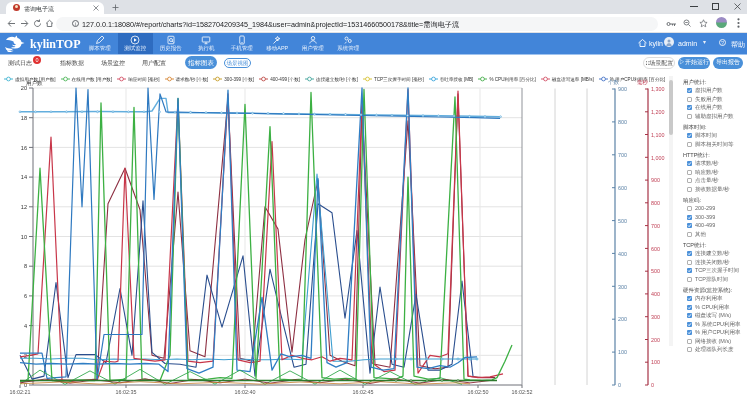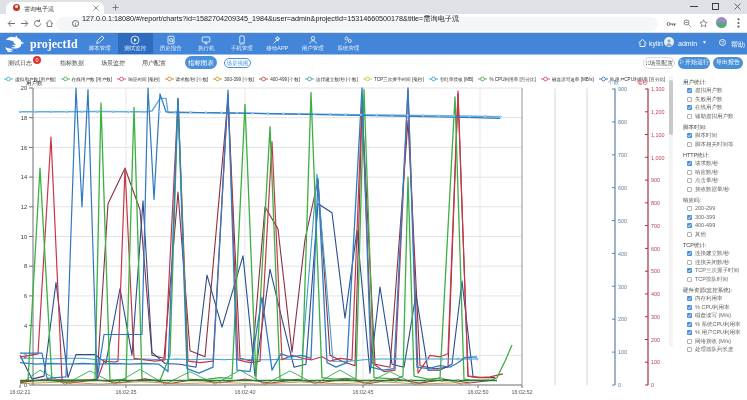--- a/index.html
+++ b/index.html
@@ -32,21 +32,21 @@
     <path d="M2 9h13m-5-6L15.5 9 10 15" stroke="#5f6368" stroke-width="1.8" fill="none"></path>
   </svg>
 <svg class="abs" style="left:33px;top:19px" width="9" height="9" viewBox="0 0 18 18">
     <path d="M15 9a6 6 0 11-2-4.5M13 1v4h-4" stroke="#5f6368" stroke-width="1.7" fill="none"></path>
   </svg>
 <svg class="abs" style="left:45px;top:19px" width="9" height="9" viewBox="0 0 18 18">
     <path d="M2 9l7-6.5L16 9M4.5 8v7h9V8" stroke="#5f6368" stroke-width="1.7" fill="none"></path>
   </svg>
 <div class="abs" style="left:56px;top:16.5px;width:602px;height:14px;background:#f5f6f7;border-radius:7px"></div>
 <div class="abs" style="left:72px;top:19.5px;width:7px;height:7px;border:1px solid #5f6368;border-radius:50%;font-size:5.5px;color:#5f6368;text-align:center;line-height:7px">i</div>
-<div class="abs" style="left:82px;top:14px;font-size:7.2px;color:#202124;white-space:nowrap">127.0.0.1:18080/#/report/charts?id=1582704209345_1984&amp;user=admin&amp;projectId=15314660500178&amp;title=需询电子流</div>
+<div class="abs" style="left:82px;top:20px;font-size:7.2px;color:#202124;white-space:nowrap">127.0.0.1:18080/#/report/charts?id=1582704209345_1984&amp;user=admin&amp;projectId=15314660500178&amp;title=需询电子流</div>
 <svg class="abs" style="left:666px;top:20px" width="11" height="8" viewBox="0 0 22 16">
     <circle cx="5" cy="8" r="3" stroke="#5f6368" stroke-width="1.8" fill="none"></circle>
     <path d="M8 8h12m-3 0v4m-4-4v3" stroke="#5f6368" stroke-width="1.8" fill="none"></path>
   </svg>
 <svg class="abs" style="left:683px;top:19px" width="9" height="9" viewBox="0 0 18 18">
     <circle cx="7" cy="7" r="5" stroke="#5f6368" stroke-width="1.6" fill="none"></circle>
     <path d="M11 11l4 4M4.5 7h5" stroke="#5f6368" stroke-width="1.6"></path>
   </svg>
 <svg class="abs" style="left:699px;top:19px" width="9" height="9" viewBox="0 0 18 18">
     <path d="M9 1.5l2.2 4.8 5 .6-3.7 3.5 1 5.1L9 13l-4.5 2.5 1-5.1L1.8 6.9l5-.6z" stroke="#5f6368" stroke-width="1.4" fill="none"></path>
@@ -58,21 +58,21 @@
     <circle cx="1.5" cy="8.7" r="1.1" fill="#5f6368"></circle>
   </svg>
 
 <div class="abs" style="left:0;top:33px;width:747px;height:22px;background:#4285d9"></div>
 <svg class="abs" style="left:3px;top:35px" width="26px" height="18" viewBox="0 0 52 36">
     <g fill="#fff">
       <path d="M6 10c4-6 12-8 18-5l3-4 2 5c4 1 7 4 8 8l6 2-6 2c-1 6-6 9-12 9-4 0-7-1-9-3 3 1 7 1 9-1-4 0-6-2-7-4 3 2 6 2 8 0-3-1-5-3-5-6-5-3-10-3-15-3z"></path>
       <path d="M4 24c5 3 11 4 17 3-3 4-9 5-14 3zM8 30c4 2 9 2 13 1-3 3-8 4-12 2z"></path>
     </g>
   </svg>
-<div class="abs" style="left:30px;top:37px;font-family:'Liberation Serif',serif;font-size:12px;color:#fff;font-weight:bold">projectId</div>
+<div class="abs" style="left:30px;top:37px;font-family:'Liberation Serif',serif;font-size:12px;color:#fff;font-weight:bold">kylinTOP</div>
 <div class="abs" style="left:0;top:33px;width:747px;height:22px">
     <div style="position:absolute;left:82px;top:0;height:22px;display:flex">
       <div style="width:35.5px;height:22px;padding-top:1.5px;box-sizing:border-box;text-align:center">
         <svg width="10" height="10" viewBox="0 0 20 20" style="display:block;margin:0 auto">
           <path d="M3 17l2-6 9-9 4 4-9 9-6 2z" stroke="#fff" stroke-width="1.6" fill="none"></path>
         </svg>
         <div style="font-size:5.5px;color:#eaf2fc;line-height:7px;white-space:nowrap">脚本管理</div>
       </div>
       <div style="background:#2e6cc0;width:35.5px;height:22px;padding-top:1.5px;box-sizing:border-box;text-align:center">
         <svg width="10" height="10" viewBox="0 0 20 20" style="display:block;margin:0 auto">

